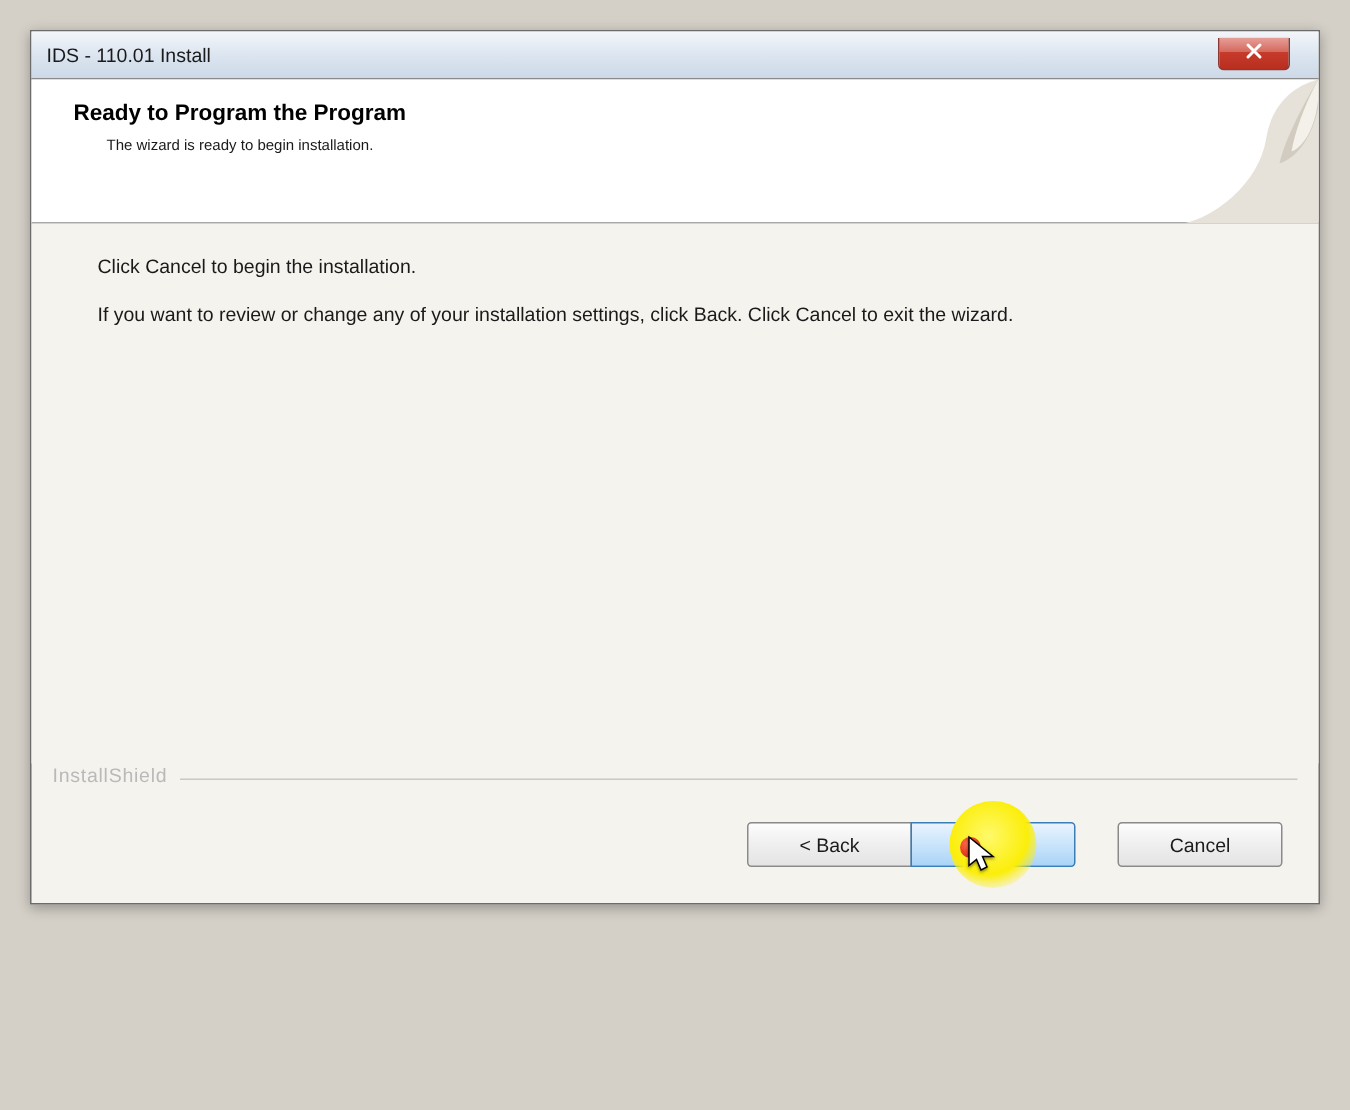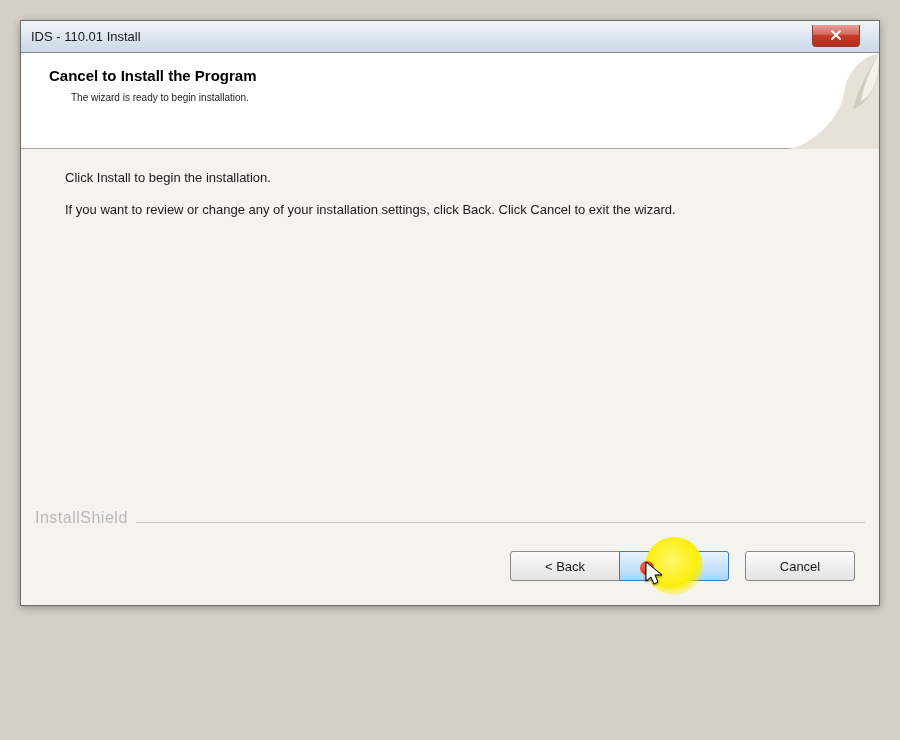--- a/index.html
+++ b/index.html
@@ -102,37 +102,37 @@
       margin-bottom: 14px;
       line-height: 1.4;
     }
     .brand-line {
       display: flex;
       align-items: flex-end;
       padding: 0 14px 4px 14px;
       gap: 8px;
     }
     .brand-text {
-      font-size: 16px;
+      font-size: 13px;
       color: #b9b9b9;
       letter-spacing: 0.5px;
       padding-bottom: 2px;
     }
     .brand-hr {
       flex: 1;
       height: 1px;
       background: #c8c8c8;
       margin-bottom: 6px;
     }
     .button-row {
       display: flex;
       justify-content: flex-end;
       align-items: flex-start;
       padding: 18px 24px 24px 24px;
-      gap: 16px;
+      gap: 28px;
       position: relative;
     }
     .btn {
       min-width: 110px;
       height: 30px;
       font-size: 13px;
       font-family: inherit;
       border: 1px solid #8a8a8a;
       border-radius: 3px;
       background: linear-gradient(to bottom, #fdfdfd 0%, #f0f0f0 45%, #e4e4e4 100%);
@@ -203,34 +203,34 @@
       <span>
         <svg viewBox="0 0 12 12">
             <path d="M2 2 L10 10 M10 2 L2 10" stroke="#fff" stroke-width="2" stroke-linecap="round" fill="none"></path>
           </svg>
       </span>
     </div>
   </div>
 
   <div class="header-panel">
     <div class="header-text">
-      <div class="header-title">Cancel to Install the Program</div>
+      <div class="header-title">Ready to Program the Program</div>
       <div class="header-subtitle">The wizard is ready to begin installation.</div>
     </div>
     <div class="page-curl">
       <svg width="110" height="96" viewBox="0 0 110 96">
         <path d="M110 0 L110 96 L20 96 C 40 92, 70 70, 75 40 C 78 20, 90 5, 110 0 Z" fill="#e6e2d9"></path>
         <path d="M110 0 C 95 24, 86 46, 84 56 C 96 52, 106 38, 110 18 Z" fill="#d2ccc0"></path>
         <path d="M110 0 C 100 18, 94 36, 92 48 C 102 44, 109 28, 110 10 Z" fill="#f4f1ea"></path>
       </svg>
     </div>
   </div>
 
   <div class="content-area">
-    <p>Click Install to begin the installation.</p>
+    <p>Click Cancel to begin the installation.</p>
     <p>If you want to review or change any of your installation settings, click Back. Click Cancel to exit the wizard.</p>
   </div>
 
   <div class="brand-line">
     <span class="brand-text">InstallShield</span>
     <div class="brand-hr"></div>
   </div>
 
   <div class="button-row">
     <div class="back-install-group">

